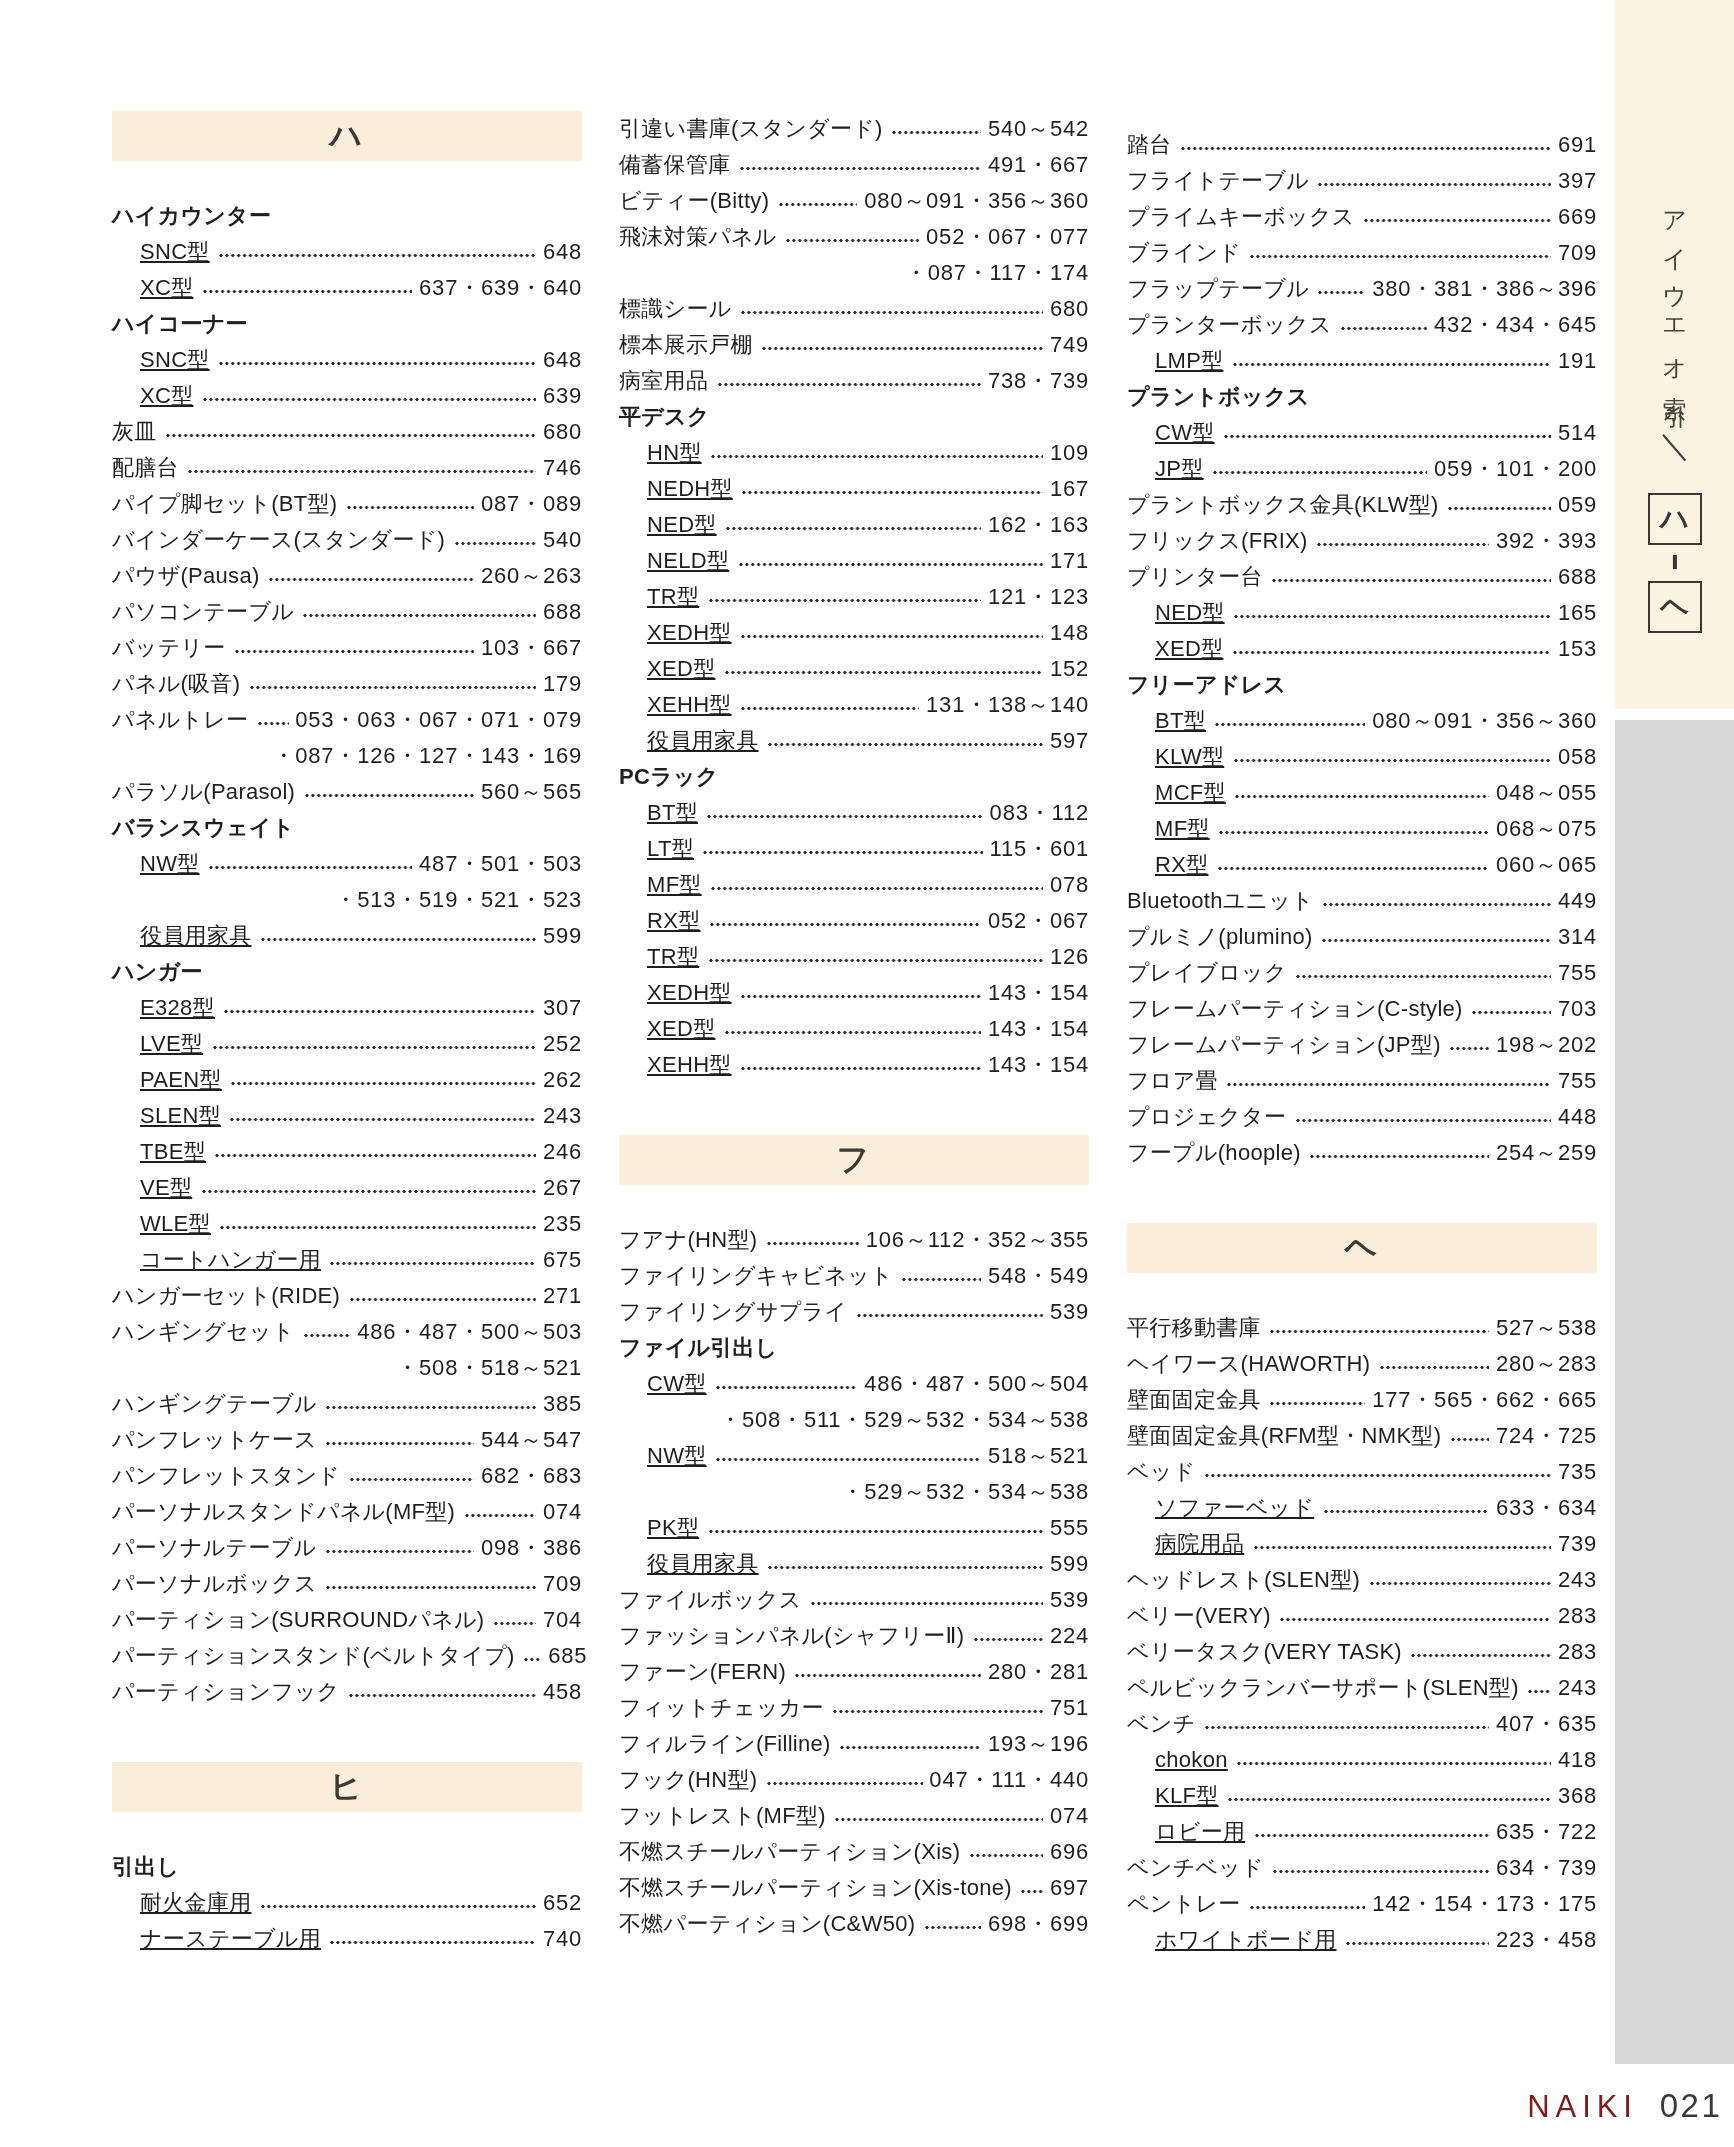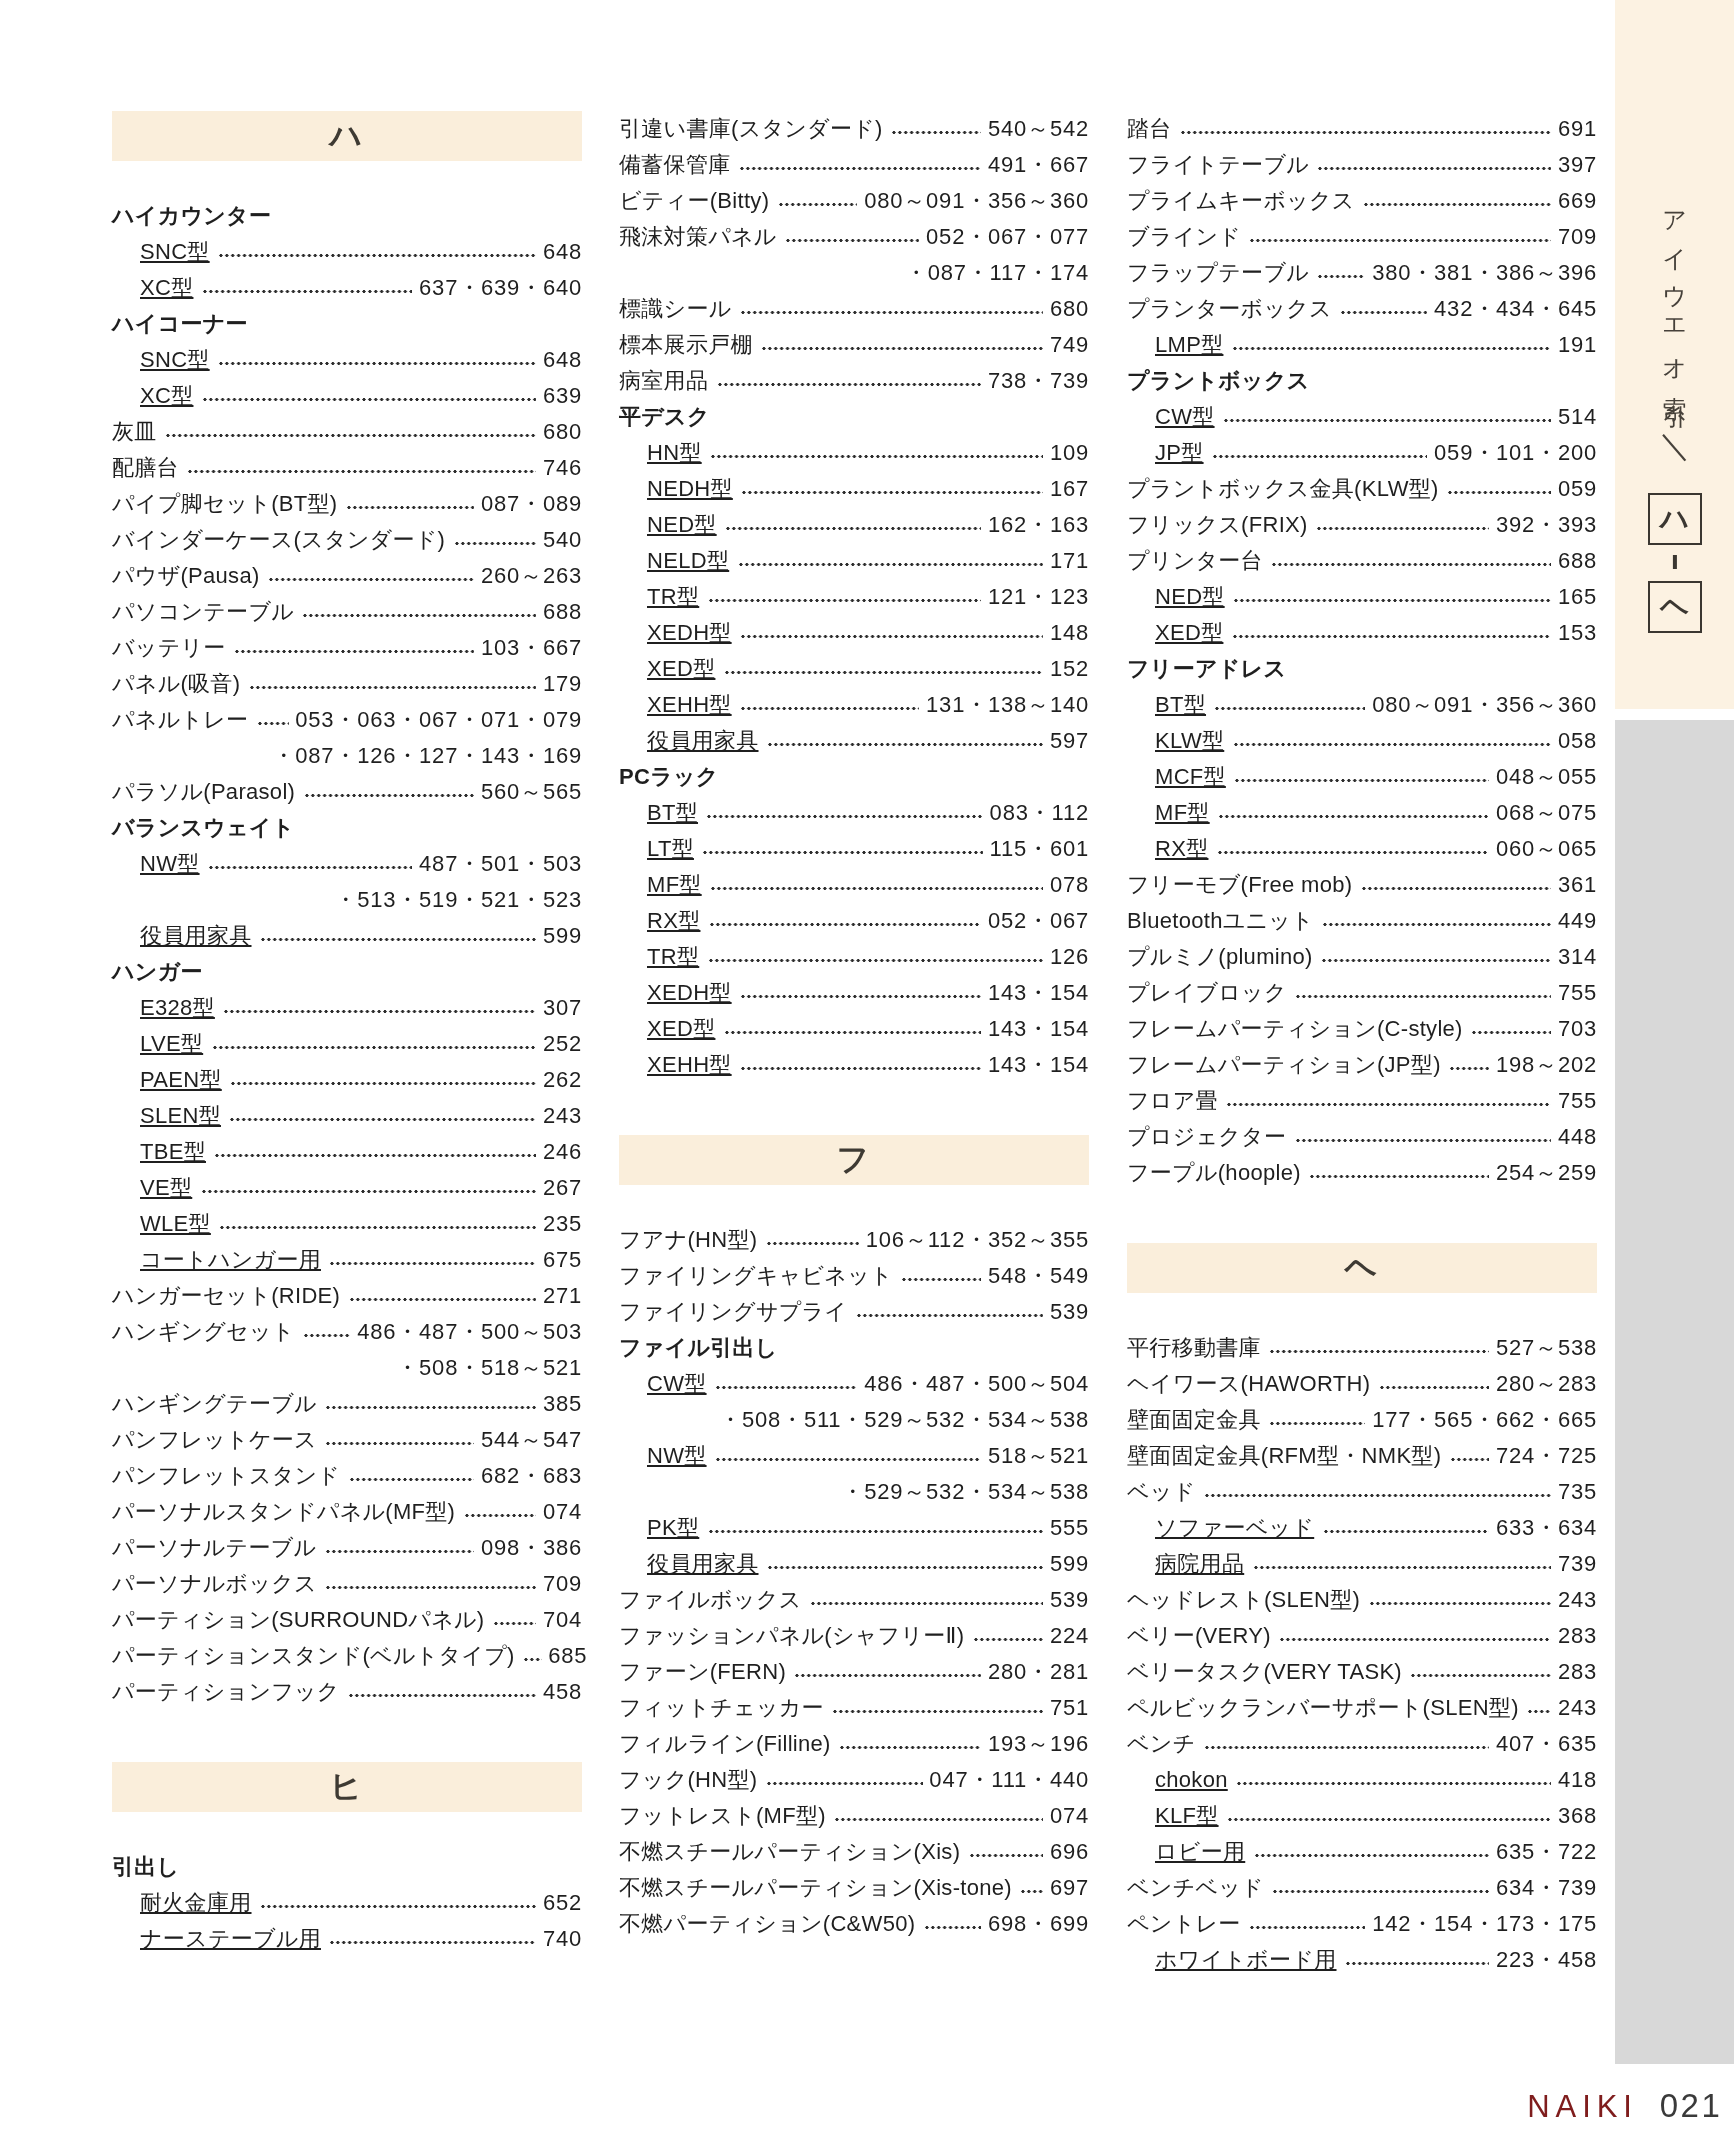--- a/index.html
+++ b/index.html
@@ -2,21 +2,21 @@
 <html style="font-size:13.4px"><head>
 <meta charset="utf-8">
 <style>
   html,body{margin:0;padding:0;}
   body{
     width:1734px;height:2147px;position:relative;background:#ffffff;
     font-family:"Liberation Sans","DejaVu Sans",sans-serif;color:#1f1f1f;
     overflow:hidden;
   }
   .col{position:absolute;top:111px;width:470px;}
-  #col1{left:112px;} #col2{left:619px;} #col3{left:1127px;}
+  #col1{left:112px;} #col2{left:619px;} #col3{left:1127px;margin-top:16px;}
   .row{display:flex;align-items:center;height:36px;font-size:22px;line-height:1;}
   .row .label{white-space:nowrap;letter-spacing:0.3px;}
   .row.indent .label{padding-left:28px;text-decoration:underline;}
   .dots{
     flex:1;min-width:18.5px;height:5px;margin:6.7px 6.7px 0 8.4px;
     background-image:radial-gradient(circle,#2c2c2c 1.4px,transparent 1.8px);
     background-size:5.9px 5px;background-repeat:repeat-x;background-position:0 50%;
   }
   .pages{white-space:nowrap;letter-spacing:0.8px;}
   .row.cont{justify-content:flex-end;}
@@ -593,25 +593,20 @@
       <span class="label">MF型</span>
       <span class="dots"></span>
       <span class="pages">068～075</span>
     </div>
     <div class="row indent">
       <span class="label">RX型</span>
       <span class="dots"></span>
       <span class="pages">060～065</span>
     </div>
     <div class="row">
-      <span class="label">フリーモブ(Free mob)</span>
-      <span class="dots"></span>
-      <span class="pages">361</span>
-    </div>
-    <div class="row">
       <span class="label">Bluetoothユニット</span>
       <span class="dots"></span>
       <span class="pages">449</span>
     </div>
     <div class="row">
       <span class="label">プルミノ(plumino)</span>
       <span class="dots"></span>
       <span class="pages">314</span>
     </div>
     <div class="row">

